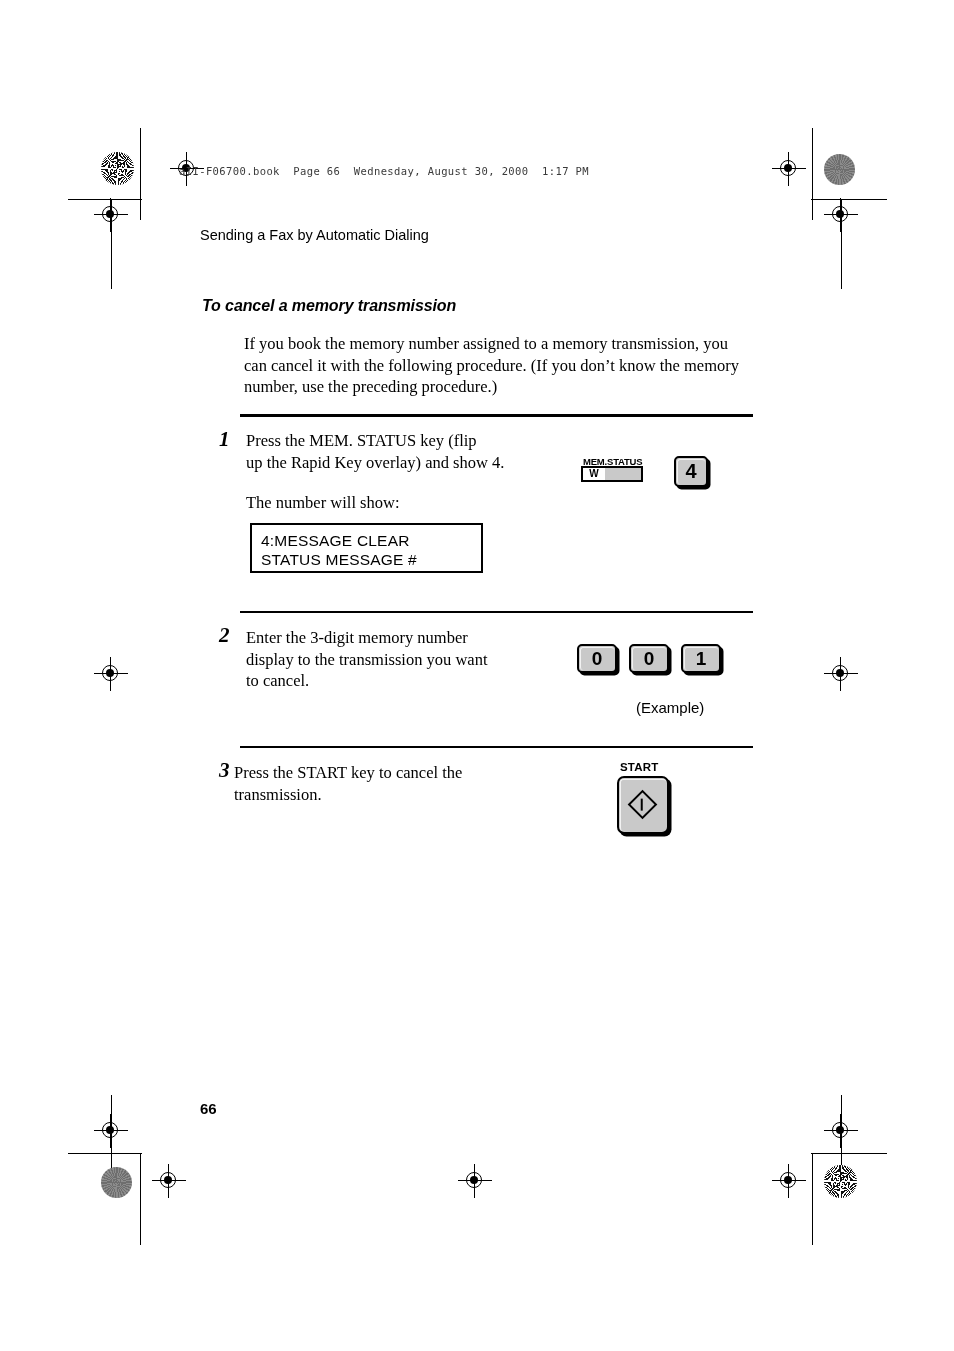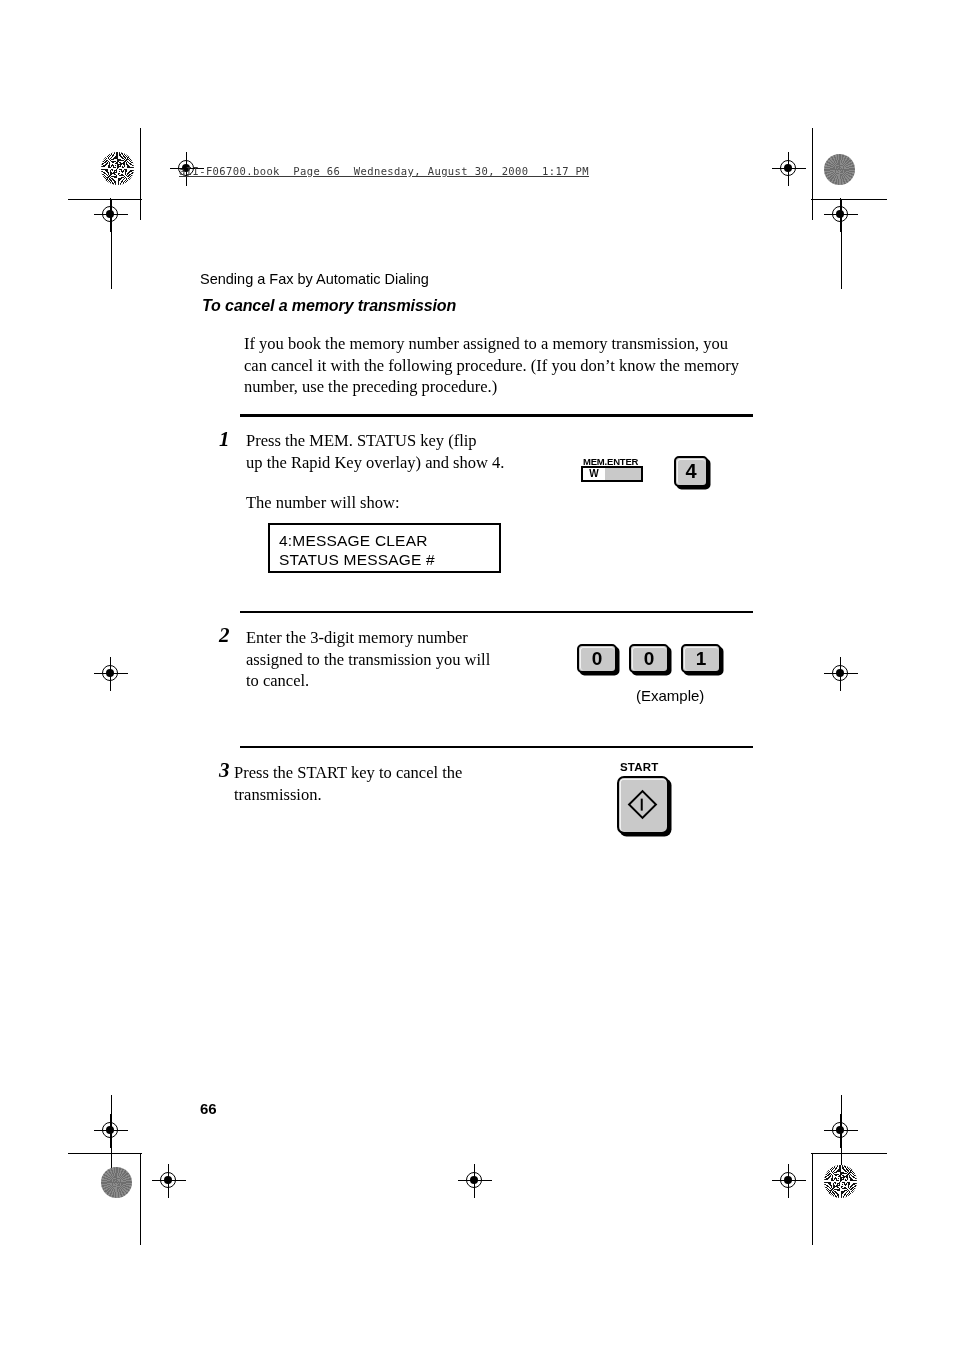--- a/index.html
+++ b/index.html
@@ -72,30 +72,28 @@
 
   
   .file-header {
     position: absolute;
     left: 179px; top: 165px;
     font-family: "DejaVu Sans Mono", monospace;
     font-size: 10.5px;
     letter-spacing: 0.4px;
     color: #3a3a3a;
     white-space: pre;
-    text-decoration: underline;
   }
 
   .running-head {
     position: absolute;
     left: 200px; top: 227px;
     font-family: "Liberation Sans", sans-serif;
     font-size: 14.5px;
     color: #000;
-    margin-top: 44px;
   }
 
   .section-title {
     position: absolute;
     left: 202px; top: 297px;
     font-family: "Liberation Sans", sans-serif;
     font-weight: bold;
     font-style: italic;
     font-size: 16px;
     letter-spacing: -0.1px;
@@ -231,20 +229,21 @@
     font-weight: bold;
     font-size: 10px;
     line-height: 12px;
     text-align: center;
   }
 
   .example-caption {
     position: absolute;
     font-family: "Liberation Sans", sans-serif;
     font-size: 15px;
+    margin-top: 12px;
   }
 
   .page-number {
     position: absolute;
     left: 200px; top: 1100px;
     font-family: "Liberation Sans", sans-serif;
     font-weight: bold;
     font-size: 15px;
   }
 </style>
@@ -356,41 +355,41 @@
 
 <div class="step-num" style="left:219px; top:427px;">1</div>
 
 <div class="step-text" style="left:246px; top:430px; width:300px;">
   <span>Press the </span><b>MEM. STATUS</b><span> key (flip</span><br>
   <span>up the Rapid Key overlay) and show </span><b>4</b><span>.</span>
 </div>
 
 <div class="step-text" style="left:246px; top:492px; width:300px;">The number will show:</div>
 
-<div class="lcd" style="left:268px; top:523px; width:233px; height:50px;">
+<div class="lcd" style="left:250px; top:523px; width:233px; height:50px;">
   <div>4:MESSAGE CLEAR</div>
   <div>STATUS MESSAGE #</div>
 </div>
 
-<div class="mem-status-label" style="left:583px; top:456px;">MEM.ENTER</div>
+<div class="mem-status-label" style="left:583px; top:456px;">MEM.STATUS</div>
 
 <div class="mem-status-bar" style="left:581px; top:466px;">
   <div class="w-cell">W</div>
 </div>
 
 <div class="key key-4" style="left:674px; top:456px;">
   <span class="inner-hl"></span>
   <span class="glyph">4</span>
 </div>
 
 <div class="step-num" style="left:219px; top:623px;">2</div>
 
 <div class="step-text" style="left:246px; top:627px; width:290px;">
   <span>Enter the 3-digit memory number</span><br>
-  <span>assigned to the transmission you will</span><br>
+  <span>display to the transmission you want</span><br>
   <span>to cancel.</span>
 </div>
 
 <div class="key key-num" style="left:577px; top:644px;">
   <span class="inner-hl"></span>
   <span class="glyph">0</span>
 </div>
 <div class="key key-num" style="left:629px; top:644px;">
   <span class="inner-hl"></span>
   <span class="glyph">0</span>

